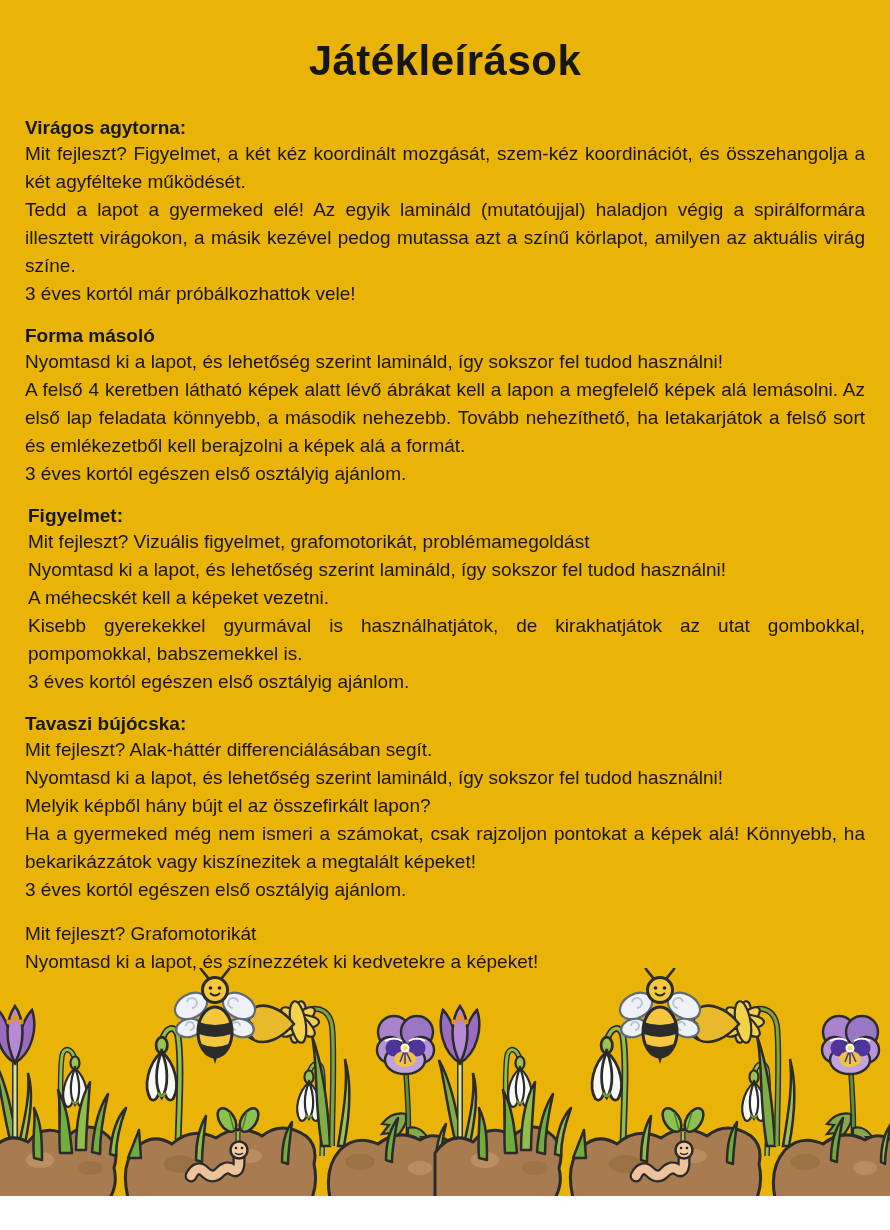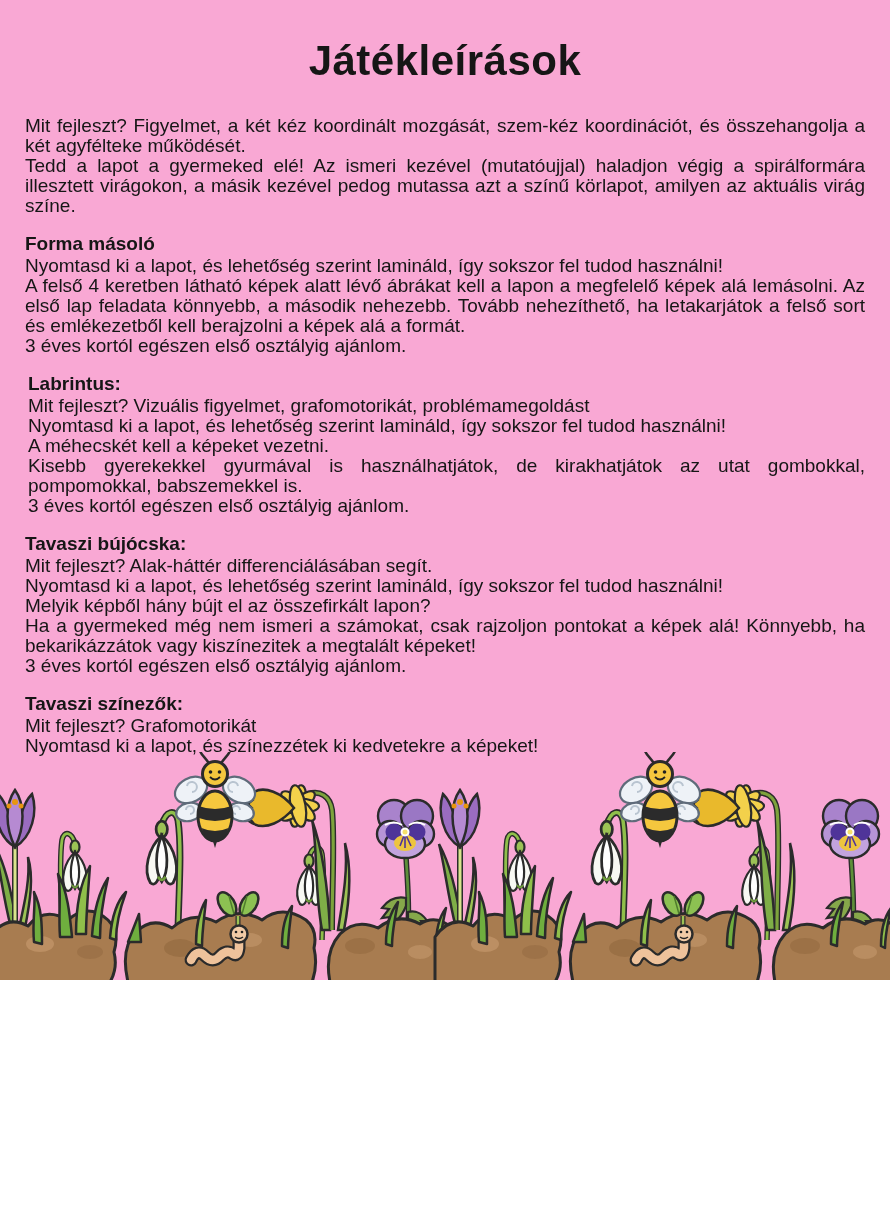--- a/index.html
+++ b/index.html
@@ -1,21 +1,21 @@
 <!DOCTYPE html>
 <html><head>
 <meta charset="utf-8">
 <style>
   * { box-sizing: border-box; }
   html, body { margin: 0; padding: 0; }
   .page {
     position: relative;
     width: 890px;
-    height: 980px;
-    background: #f9a8d4;
+    height: 1196px;
+    background: #eab308;
     font-family: "Liberation Sans", "DejaVu Sans", sans-serif;
     color: #161616;
     overflow: hidden;
   }
   .content { padding: 0 25px; position: relative; z-index: 2; }
   h1.title {
     font-size: 42px;
     font-weight: 600;
     text-align: center;
     margin: 36px 0 30px 0;
@@ -25,72 +25,73 @@
   section { margin-bottom: 16px; }
   section.indent { padding-left: 3px; }
   h2.sec-heading {
     font-size: 19px;
     font-weight: 700;
     margin: 0;
     line-height: 24px;
   }
   p.body-par {
     font-size: 19px;
-    line-height: 20px;
+    line-height: 28px;
     margin: 0;
     text-align: justify;
   }
   .illustration {
     position: absolute;
     left: 0;
     bottom: 0;
     width: 890px;
     height: 228px;
     z-index: 1;
   }
 </style>
 </head>
 <body>
 
 <div class="page">
   <div class="content">
     <h1 class="title">Játékleírások</h1>
 
     <section>
+      <h2 class="sec-heading">Virágos agytorna:</h2>
       <p class="body-par">Mit fejleszt? Figyelmet, a két kéz koordinált mozgását, szem-kéz koordinációt, és összehangolja a két agyfélteke működését.</p>
-      <p class="body-par">Tedd a lapot a gyermeked elé! Az ismeri kezével (mutatóujjal) haladjon végig a spirálformára illesztett virágokon, a másik kezével pedog mutassa azt a színű körlapot, amilyen az aktuális virág színe.</p>
+      <p class="body-par">Tedd a lapot a gyermeked elé! Az egyik lamináld (mutatóujjal) haladjon végig a spirálformára illesztett virágokon, a másik kezével pedog mutassa azt a színű körlapot, amilyen az aktuális virág színe.</p>
+      <p class="body-par">3 éves kortól már próbálkozhattok vele!</p>
     </section>
 
     <section>
       <h2 class="sec-heading">Forma másoló</h2>
       <p class="body-par">Nyomtasd ki a lapot, és lehetőség szerint lamináld, így sokszor fel tudod használni!</p>
       <p class="body-par">A felső 4 keretben látható képek alatt lévő ábrákat kell a lapon a megfelelő képek alá lemásolni. Az első lap feladata könnyebb, a második nehezebb. Tovább nehezíthető, ha letakarjátok a felső sort és emlékezetből kell berajzolni a képek alá a formát.</p>
       <p class="body-par">3 éves kortól egészen első osztályig ajánlom.</p>
     </section>
 
     <section class="indent">
-      <h2 class="sec-heading">Labrintus:</h2>
+      <h2 class="sec-heading">Figyelmet:</h2>
       <p class="body-par">Mit fejleszt? Vizuális figyelmet, grafomotorikát, problémamegoldást</p>
       <p class="body-par">Nyomtasd ki a lapot, és lehetőség szerint lamináld, így sokszor fel tudod használni!</p>
       <p class="body-par">A méhecskét kell a képeket vezetni.</p>
       <p class="body-par">Kisebb gyerekekkel gyurmával is használhatjátok, de kirakhatjátok az utat gombokkal, pompomokkal, babszemekkel is.</p>
       <p class="body-par">3 éves kortól egészen első osztályig ajánlom.</p>
     </section>
 
     <section>
       <h2 class="sec-heading">Tavaszi bújócska:</h2>
       <p class="body-par">Mit fejleszt? Alak-háttér differenciálásában segít.</p>
       <p class="body-par">Nyomtasd ki a lapot, és lehetőség szerint lamináld, így sokszor fel tudod használni!</p>
       <p class="body-par">Melyik képből hány bújt el az összefirkált lapon?</p>
       <p class="body-par">Ha a gyermeked még nem ismeri a számokat, csak rajzoljon pontokat a képek alá! Könnyebb, ha bekarikázzátok vagy kiszínezitek a megtalált képeket!</p>
       <p class="body-par">3 éves kortól egészen első osztályig ajánlom.</p>
     </section>
 
     <section>
-      <h2 class="sec-heading">Tavaszi színezők:</h2>
       <p class="body-par">Mit fejleszt? Grafomotorikát</p>
       <p class="body-par">Nyomtasd ki a lapot, és színezzétek ki kedvetekre a képeket!</p>
     </section>
   </div>
 
   <div class="illustration">
     <svg width="890" height="228" viewBox="0 0 890 228" xmlns="http://www.w3.org/2000/svg">
       <defs>
 
         <g id="sd">

